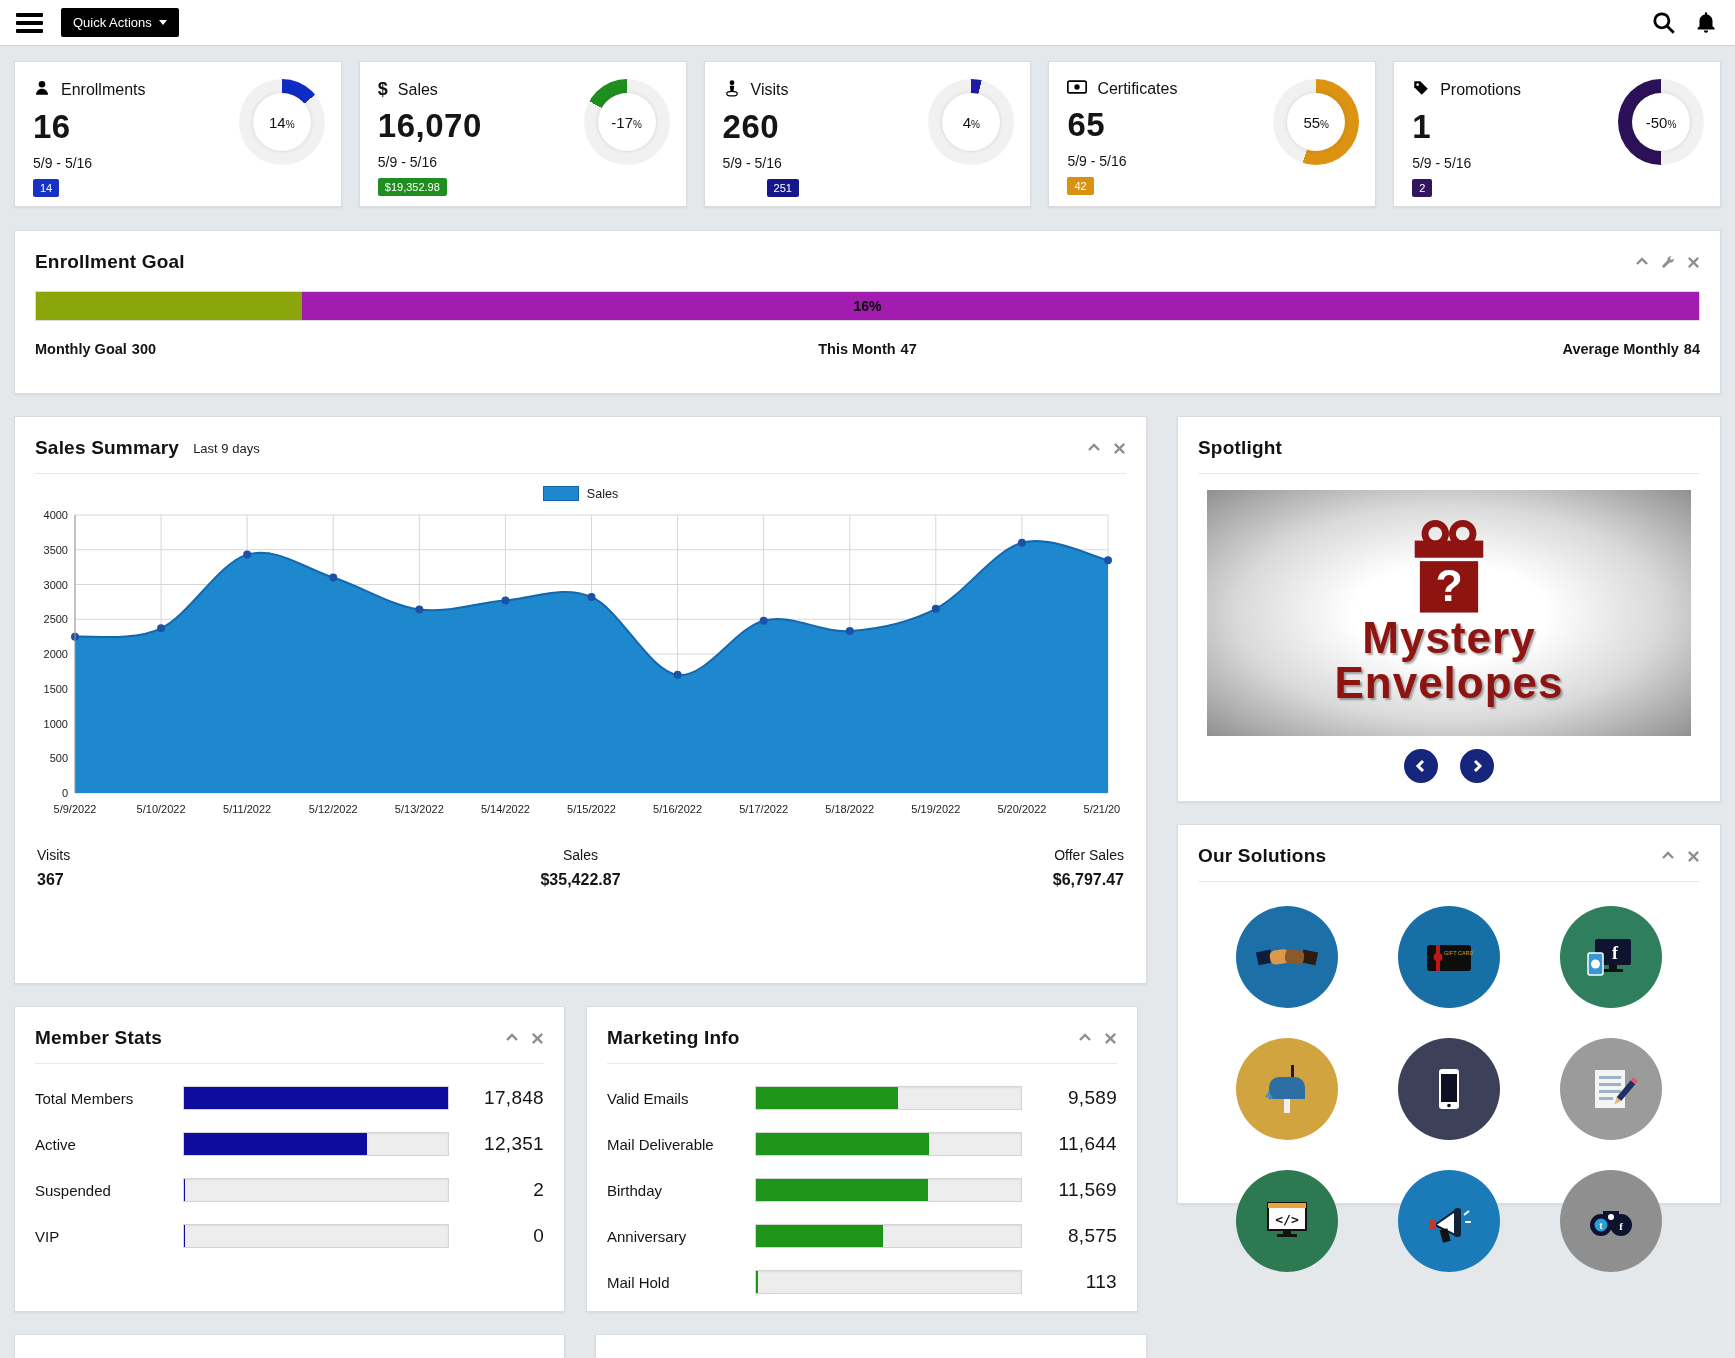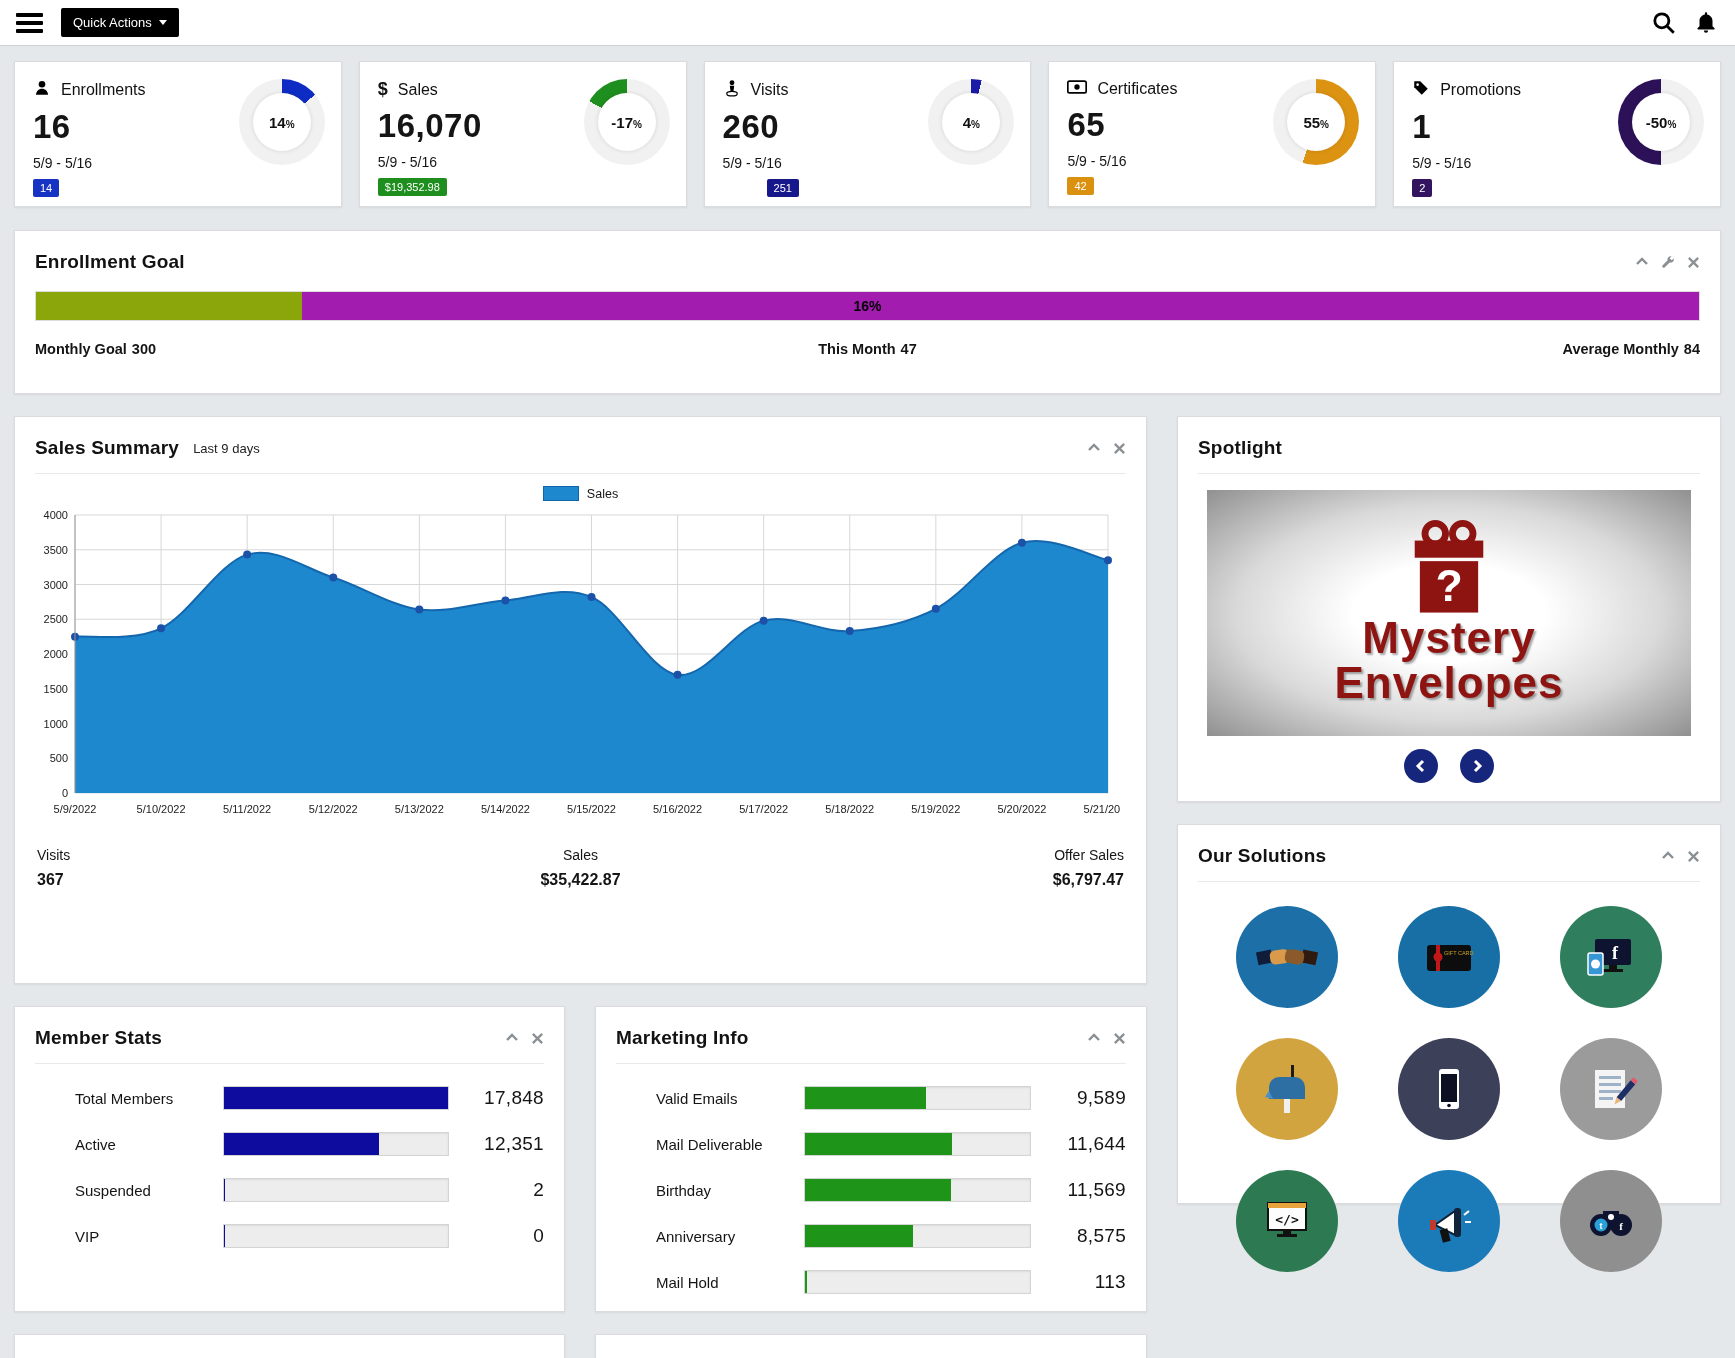--- a/index.html
+++ b/index.html
@@ -36,21 +36,21 @@
   .stat-card { flex:1 1 0; height:146px; position:relative; padding:17px 18px; }
   .sc-title { display:flex; align-items:center; gap:10px; font-size:16px; color:#111; }
   .sc-value { font-size:33px; font-weight:700; margin-top:7px; letter-spacing:.5px; }
   .sc-range { font-size:14px; margin-top:9px; }
   .sc-badge { display:inline-block; margin-top:8px; color:#fff; font-size:11px;
               padding:3px 7px; border-radius:2px; }
   .donut { position:absolute; top:17px; right:16px; width:86px; height:86px; border-radius:50%;
            background:#f1f1f1; display:flex; align-items:center; justify-content:center; }
   .donut-hole { width:58px; height:58px; background:#fff; border-radius:50%;
                 box-shadow:0 0 4px rgba(0,0,0,.12); display:flex; align-items:center; justify-content:center; }
-  .donut-label { font-size:15px; color:#111;font-weight:bold; }
+  .donut-label { font-size:15px; color:#111; }
   .donut-label .pct { font-size:10px; }
 
   
   .goal { margin-top:23px; height:164px; }
   .goal-barwrap { position:relative; margin:18px 20px 0 20px; height:30px;
                   background:#a21caf; border:1px solid #dcdcdc; }
   .goal-fill { height:100%; }
   .goal-pct { position:absolute; left:0; right:0; top:0; bottom:0; display:flex;
               align-items:center; justify-content:center; font-size:14px; font-weight:700; color:#000; }
   .goal-row { display:flex; margin:20px 20px 0 20px; font-size:14.5px;font-weight:bold; }
@@ -89,26 +89,26 @@
              display:flex; align-items:center; justify-content:center; cursor:pointer; }
 
   
   .solutions { margin-top:22px; height:380px; }
   .sol-grid { display:grid; grid-template-columns:repeat(3,1fr); justify-items:center;
               row-gap:30px; margin-top:24px; padding:0 28px; }
   .sol-circle { width:102px; height:102px; border-radius:50%; cursor:pointer;
                 display:flex; align-items:center; justify-content:center; overflow:hidden; }
 
   
-  .stats-row { display:flex; gap:21px; margin-top:22px;justify-content:space-between; }
+  .stats-row { display:flex; gap:21px; margin-top:22px; }
   .statpanel { height:306px; }
   .statpanel.left { width:551px; }
   .statpanel.right { width:552px; }
   .srow { display:flex; align-items:center; padding:0 20px; margin-top:22px; }
-  .srow-label { width:148px; font-size:15px;margin-left:40px; }
+  .srow-label { width:148px; font-size:15px; }
   .srow-bar { flex:1; height:24px; background:#ededed; border:1px solid #d4d4d4; box-shadow:inset 0 1px 2px rgba(0,0,0,.08); }
   .srow-fill { height:100%; }
   .members .srow-fill { background:#0e0c9e; }
   .marketing .srow-fill { background:#1e9419; }
   .srow-value { width:95px; text-align:right; font-size:19px; letter-spacing:.3px; }
 
   
   .bottom-row { display:flex; gap:30px; margin-top:22px; }
   .bottom-row .panel { height:160px; }
   .bp-left { width:551px; }

